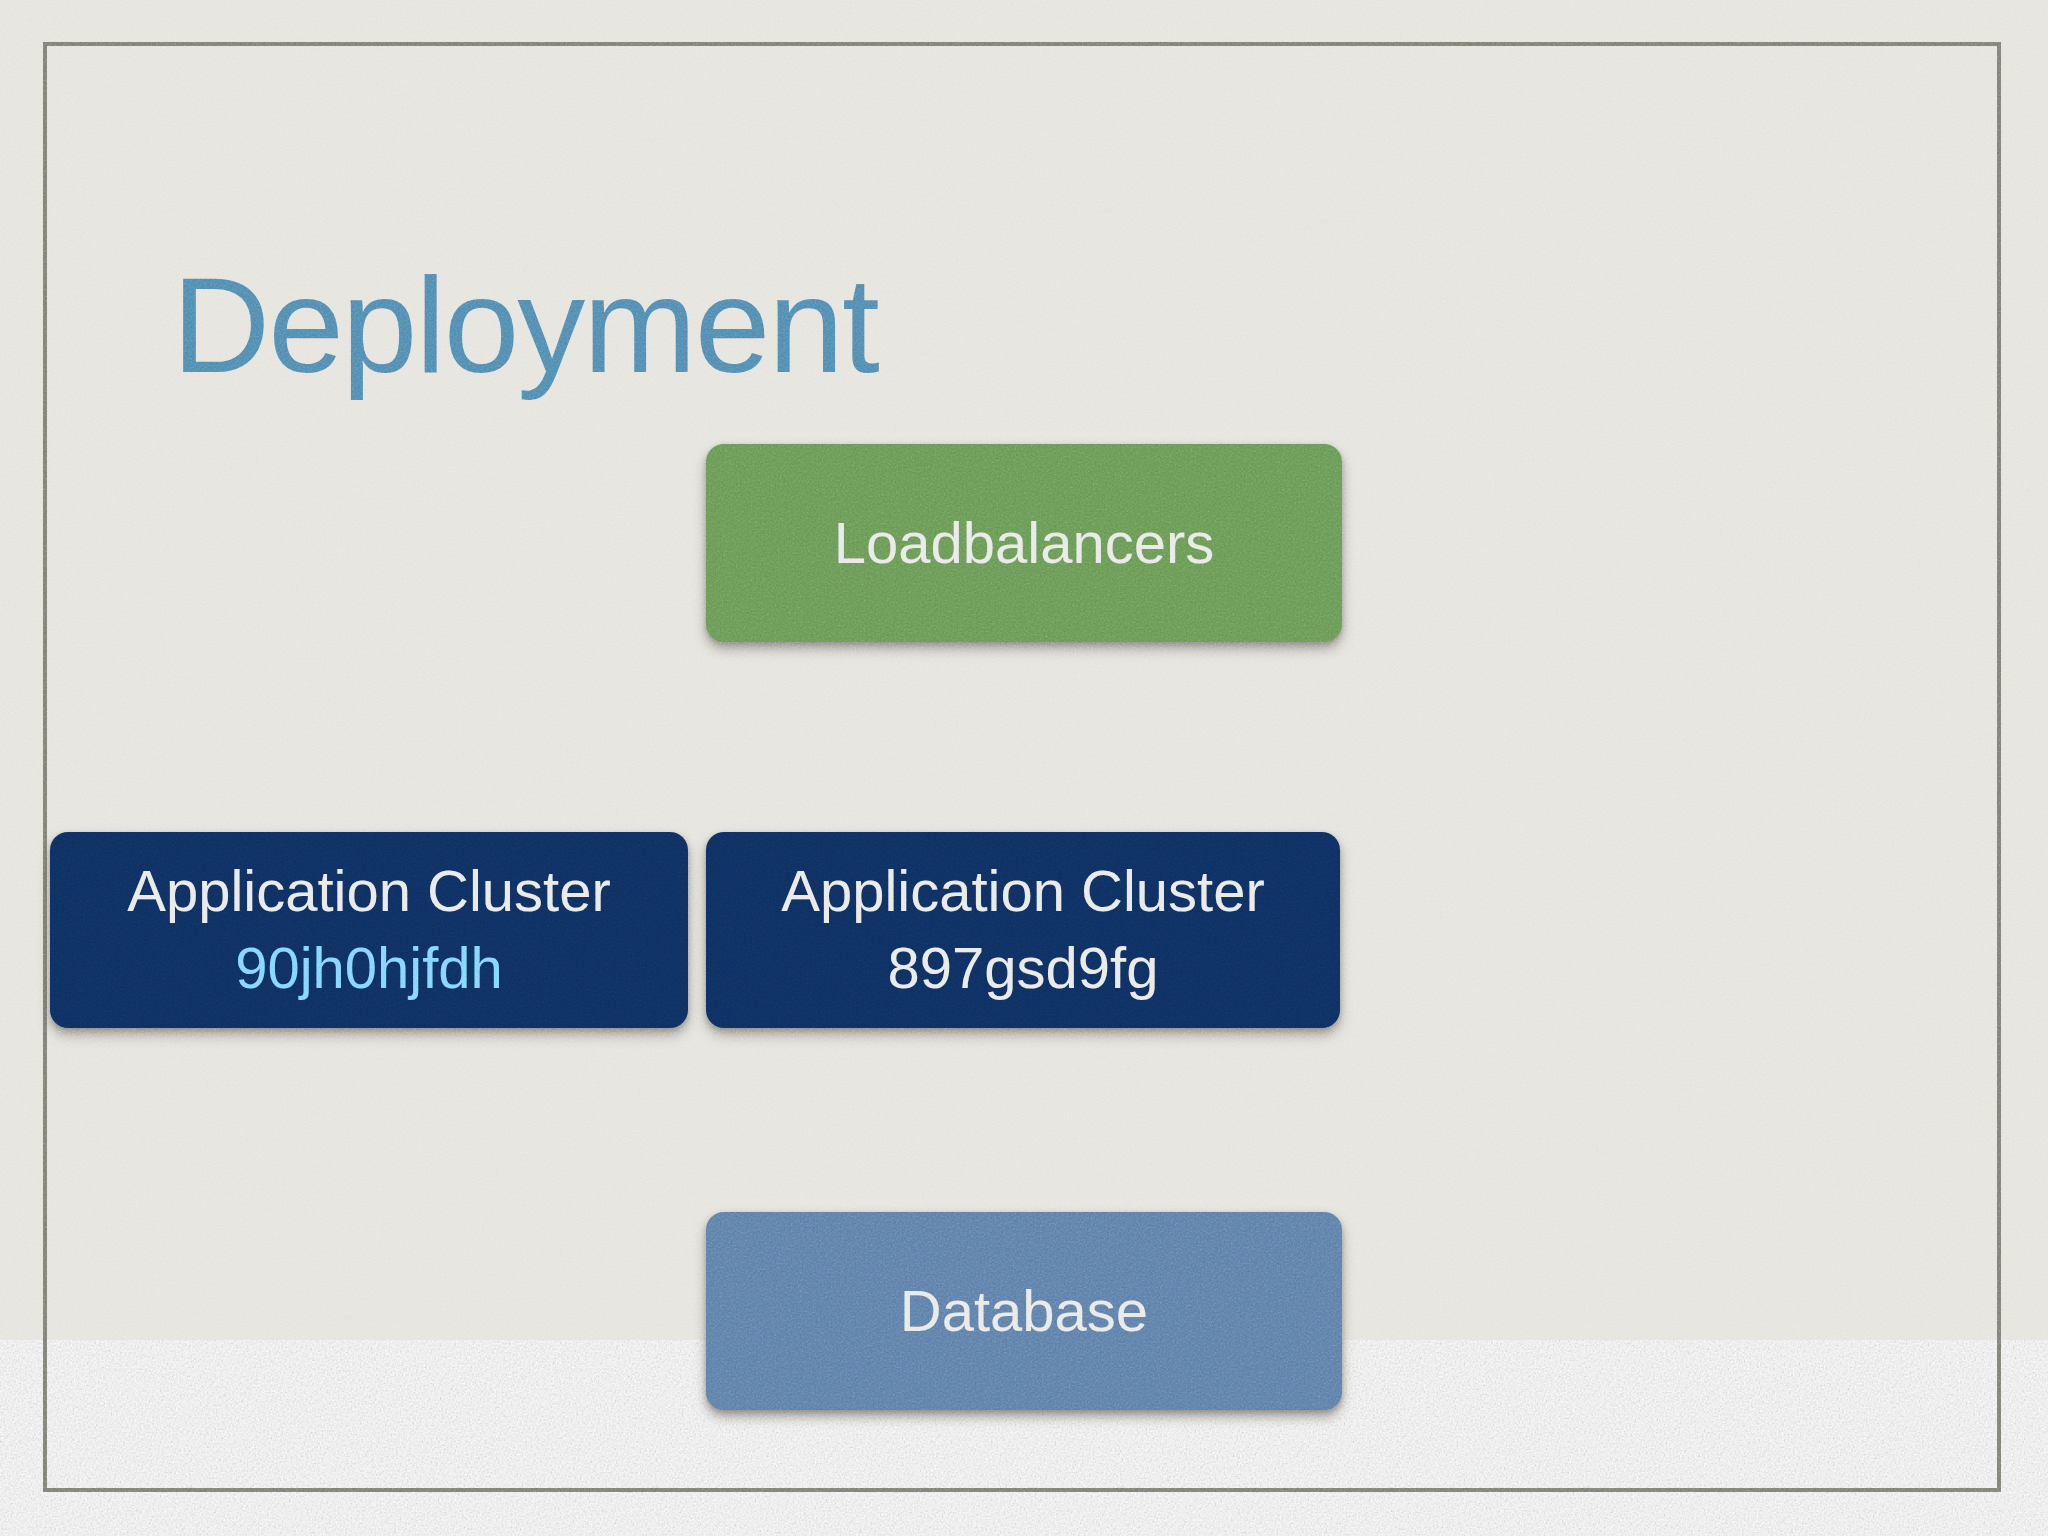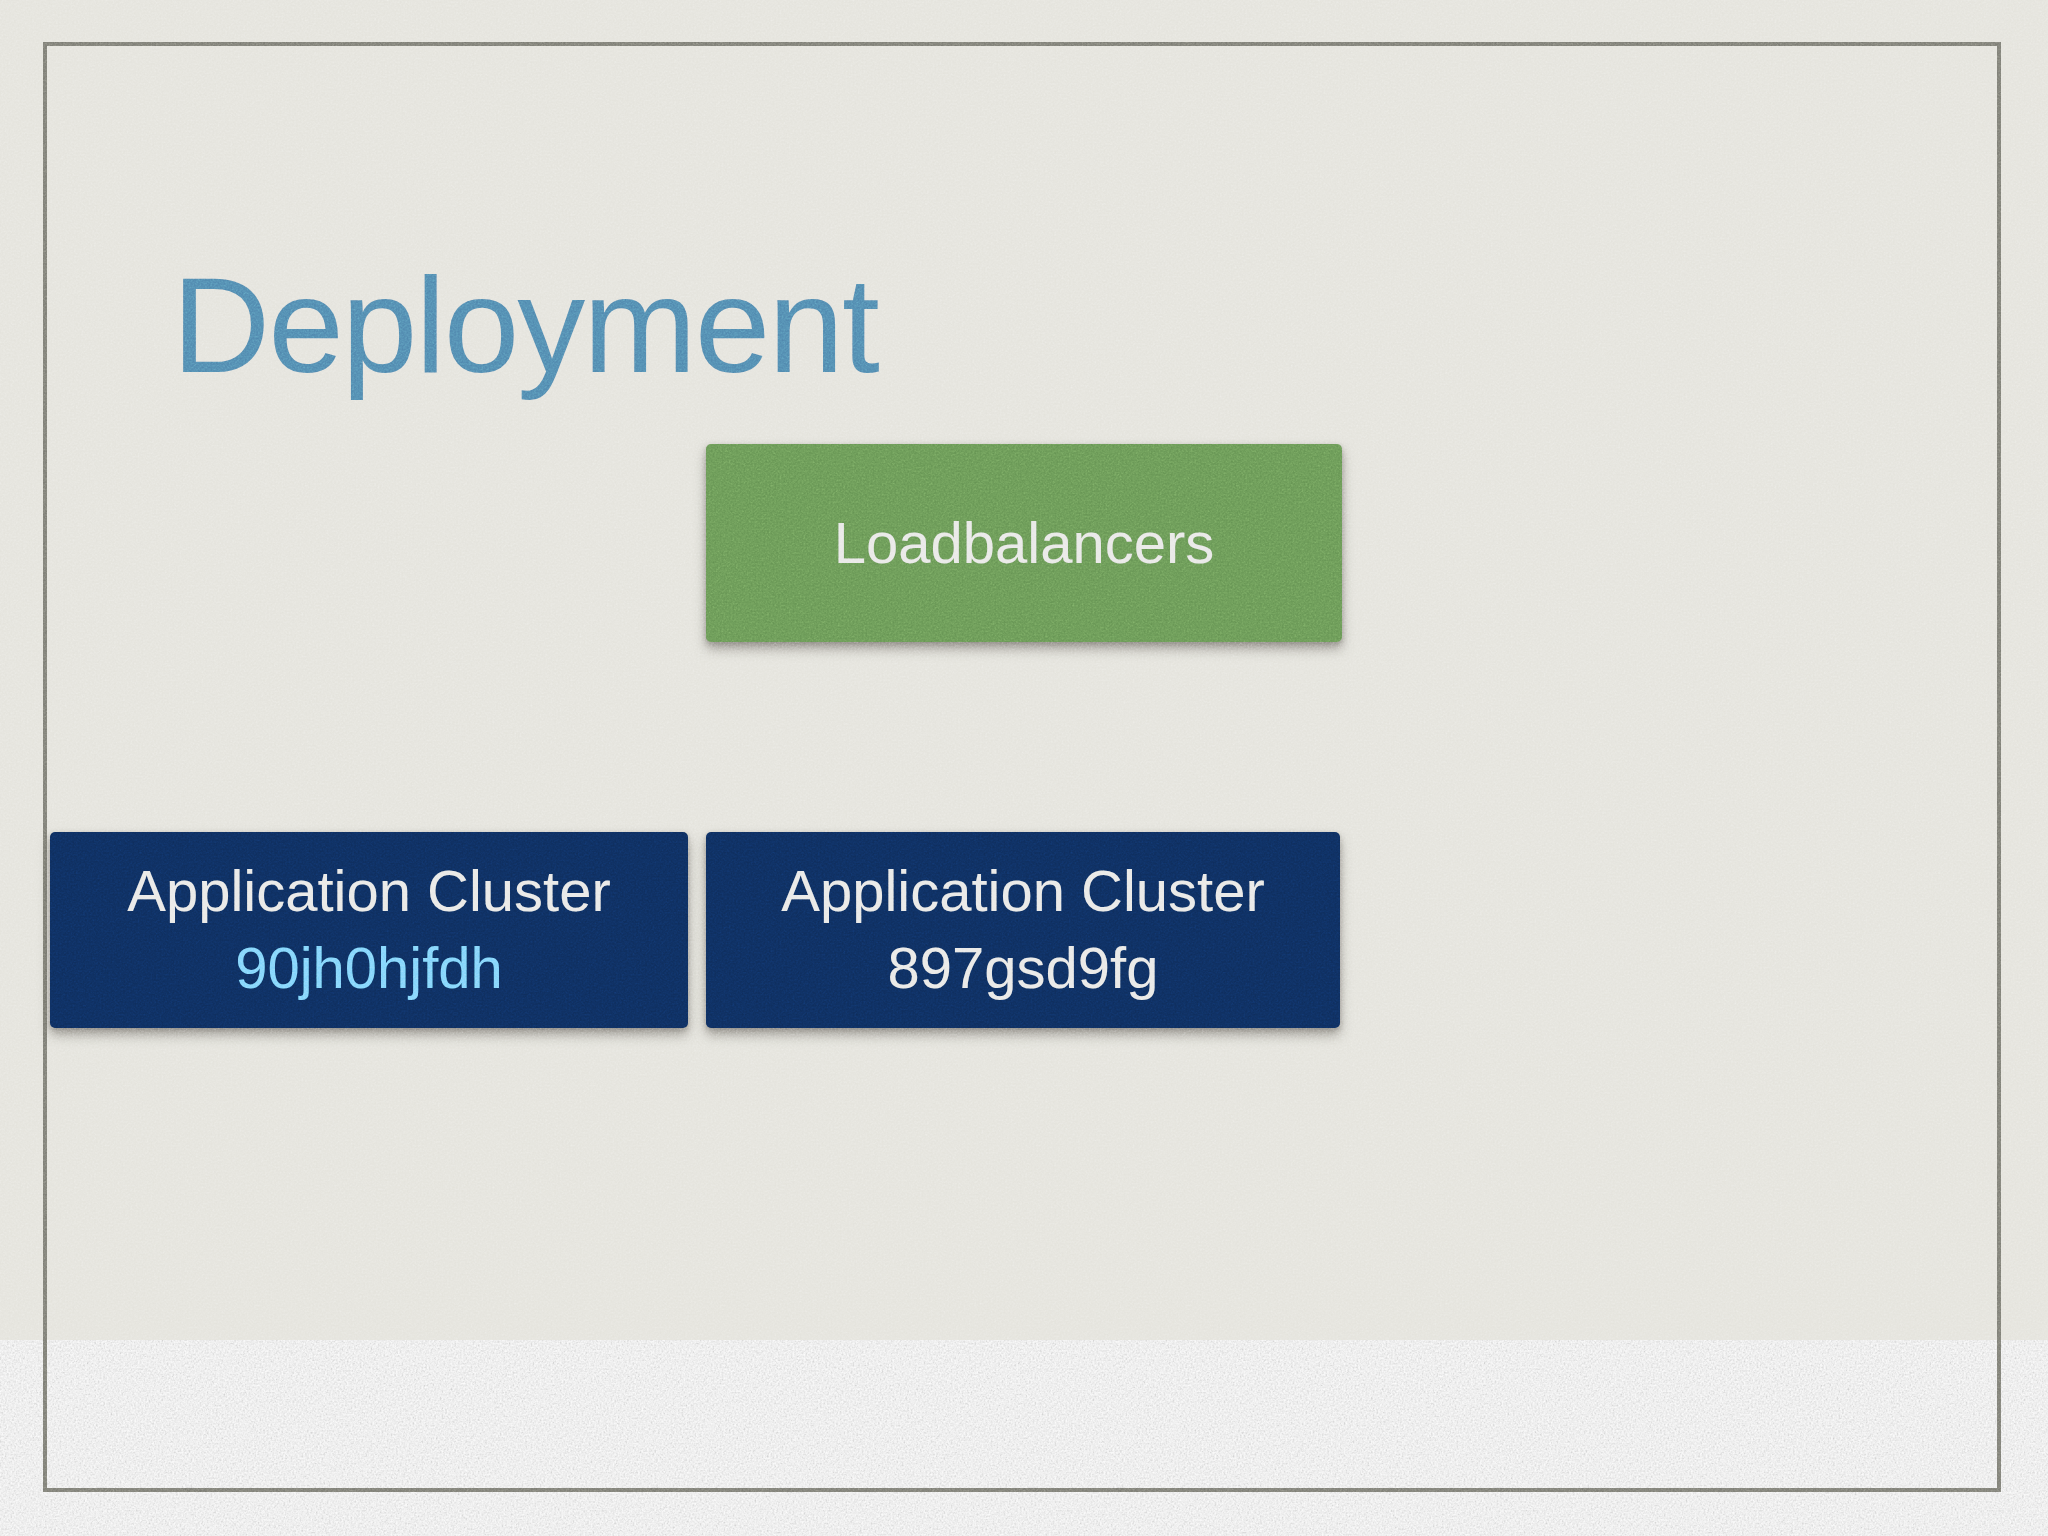--- a/index.html
+++ b/index.html
@@ -38,21 +38,21 @@
     color: #4f86ad;
     white-space: nowrap;
   }
   .node {
     position: absolute;
     display: flex;
     flex-direction: column;
     align-items: center;
     justify-content: center;
     text-align: center;
-    border-radius: 5px;
+    border-radius: 18px;
     color: #e8e8e6;
     font-size: 58px;
     line-height: 1.32;
     box-shadow: 0 7px 12px rgba(92, 90, 82, 0.55), 0 2px 5px rgba(92, 90, 82, 0.35);
   }
   .node-loadbalancers {
     left: 706px;
     top: 444px;
     width: 636px;
     height: 198px;
@@ -105,20 +105,23 @@
   <div class="node node-cluster-1" style="background-color: rgb(14, 45, 92);">
     <span class="label-line" style="color: rgb(232, 232, 230);">Application Cluster</span>
     <span class="label-line" style="color: #7dd3fc;">90jh0hjfdh</span>
   </div>
 
   <div class="node node-cluster-2" style="background-color: rgb(14, 45, 92);">
     <span class="label-line" style="color: rgb(232, 232, 230);">Application Cluster</span>
     <span class="label-line" style="color: rgb(232, 232, 230);">897gsd9fg</span>
   </div>
 
+  <div class="node node-database" style="background-color: rgb(91, 122, 165);">
+    <span class="label-line" style="color: rgb(232, 232, 230);">Database</span>
+  </div>
 
   <svg class="grain" width="2048" height="1536" xmlns="http://www.w3.org/2000/svg">
     <filter id="paperNoise" x="0" y="0" width="100%" height="100%">
       <feTurbulence type="fractalNoise" baseFrequency="0.55" numOctaves="2" stitchTiles="stitch" result="n"></feTurbulence>
       <feColorMatrix in="n" type="saturate" values="0"></feColorMatrix>
     </filter>
     <rect x="0" y="0" width="2048" height="1536" filter="url(#paperNoise)"></rect>
   </svg>
 
 </div>

